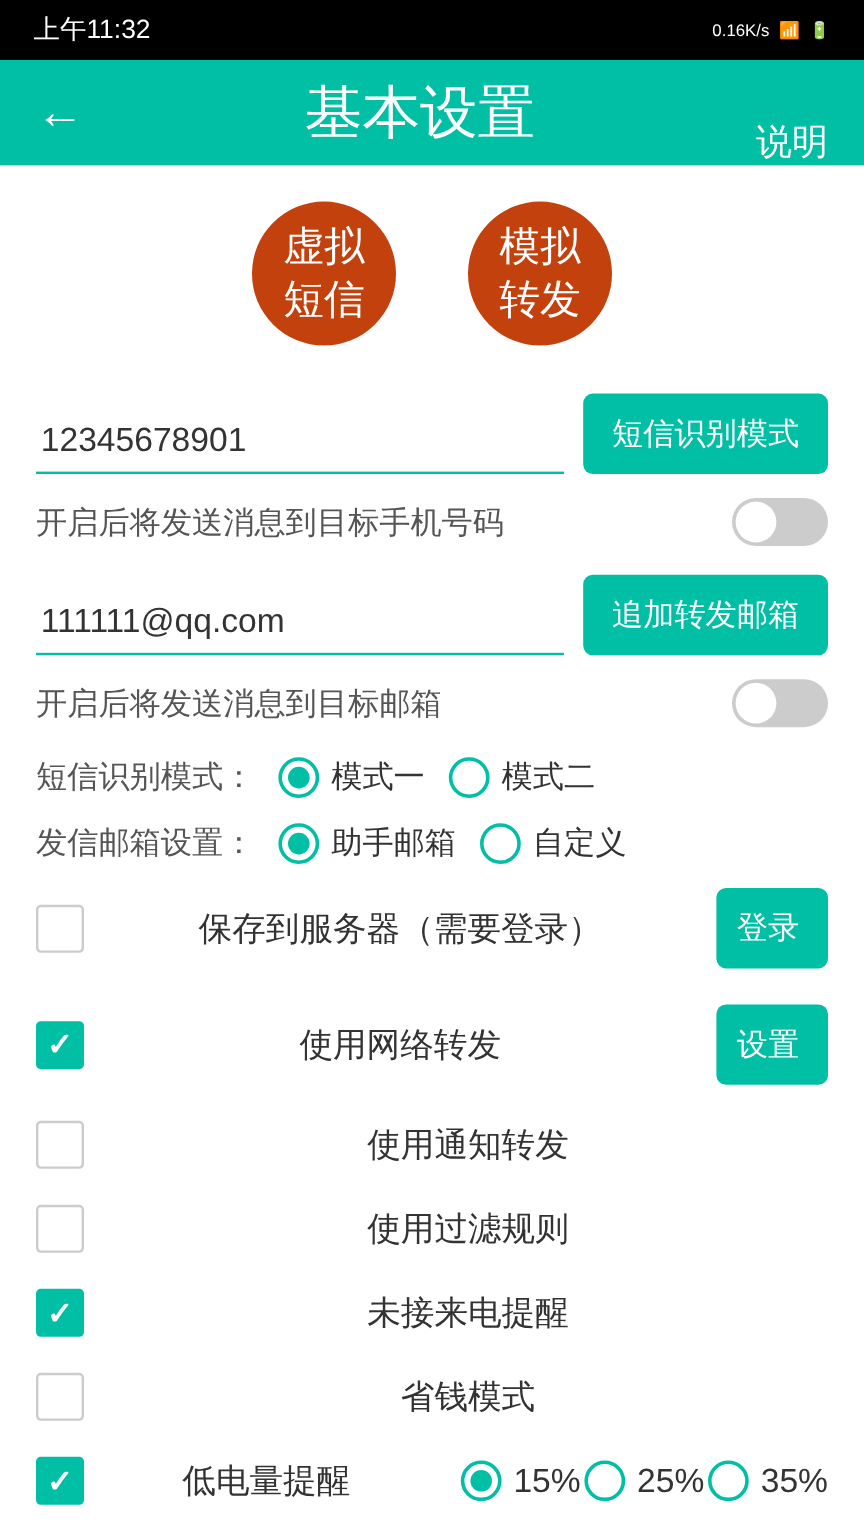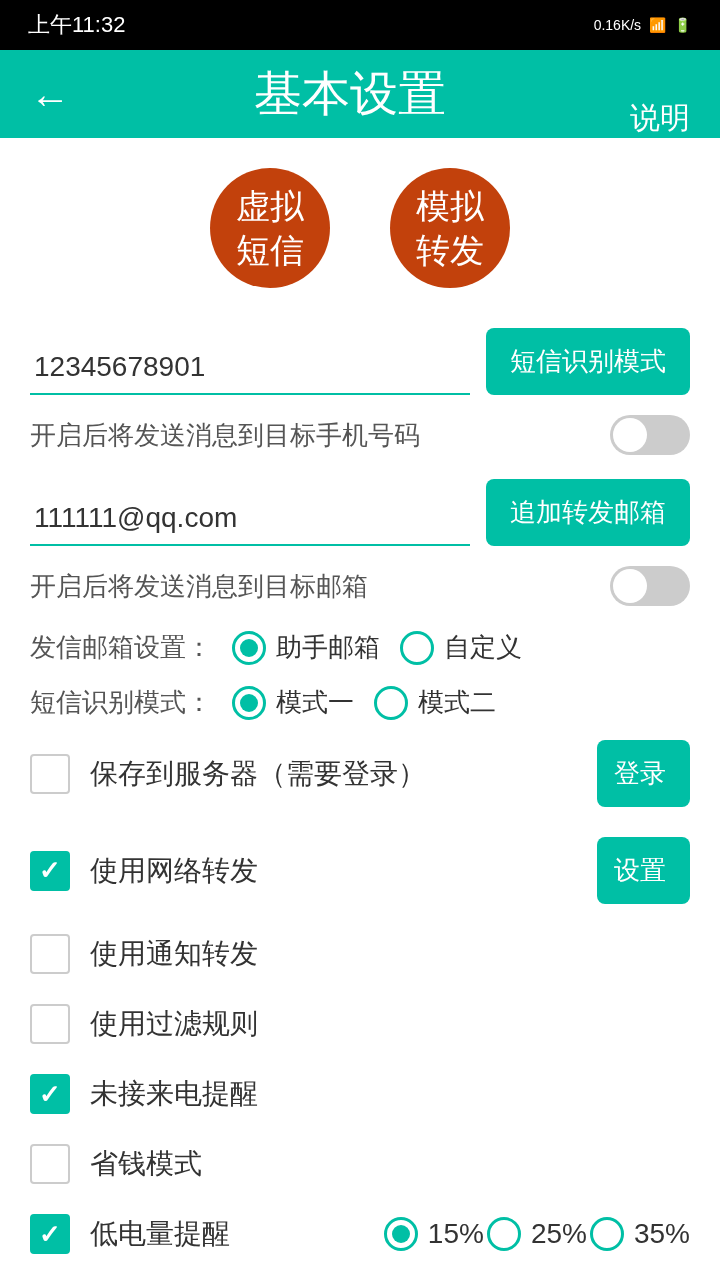--- a/index.html
+++ b/index.html
@@ -186,21 +186,21 @@
     .checkbox-box.checked {
       background: #00BFA5;
       border-color: #00BFA5;
     }
     .checkbox-box.checked::after {
       content: '✓';
       color: #fff;
       font-size: 26px;
       font-weight: bold;
     }
-    .checkbox-label { font-size: 28px; color: #333; flex: 1; }
+    .checkbox-label { font-size: 28px; color: #333; flex: 1; text-align: center; }
     .checkbox-row .teal-btn { margin-left: auto; padding-left: 17px; }
 
     
     .percent-options {
       display: flex;
       align-items: center;
       gap: 3px;
       margin-left: 10px;
     }
   </style>
@@ -247,40 +247,40 @@
     <input class="text-input" type="text" value="111111@qq.com" style="">
     <button class="teal-btn">追加转发邮箱</button>
   </div>
 
   <div class="toggle-row">
     <span>开启后将发送消息到目标邮箱</span>
     <div class="toggle"></div>
   </div>
 
   <div class="radio-row">
+    <span class="radio-label">短信识别模式：</span>
+    <div class="radio-option">
+      <div class="radio-circle checked"></div>
+      <span>模式一</span>
+    </div>
+    <div class="radio-option">
+      <div class="radio-circle"></div>
+      <span>模式二</span>
+    </div>
+  </div>
+
+  <div class="radio-row">
     <span class="radio-label">发信邮箱设置：</span>
     <div class="radio-option">
       <div class="radio-circle checked"></div>
       <span>助手邮箱</span>
     </div>
     <div class="radio-option">
       <div class="radio-circle"></div>
       <span>自定义</span>
-    </div>
-  </div>
-
-  <div class="radio-row">
-    <span class="radio-label">短信识别模式：</span>
-    <div class="radio-option">
-      <div class="radio-circle checked"></div>
-      <span>模式一</span>
-    </div>
-    <div class="radio-option">
-      <div class="radio-circle"></div>
-      <span>模式二</span>
     </div>
   </div>
 
   <div class="checkbox-row">
     <div class="checkbox-box"></div>
     <span class="checkbox-label">保存到服务器（需要登录）</span>
     <button class="teal-btn">登录</button>
   </div>
 
   <div class="checkbox-row">

